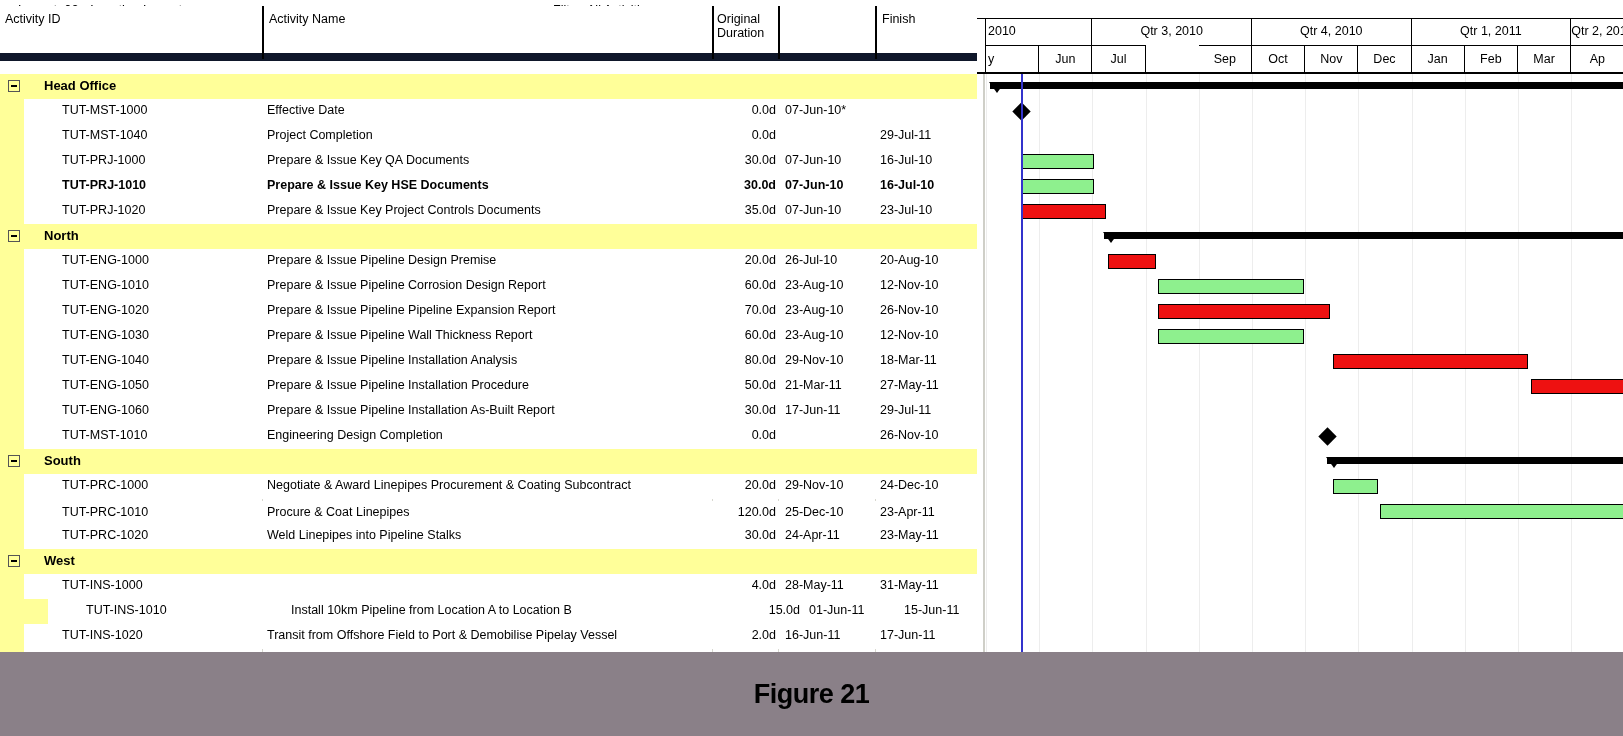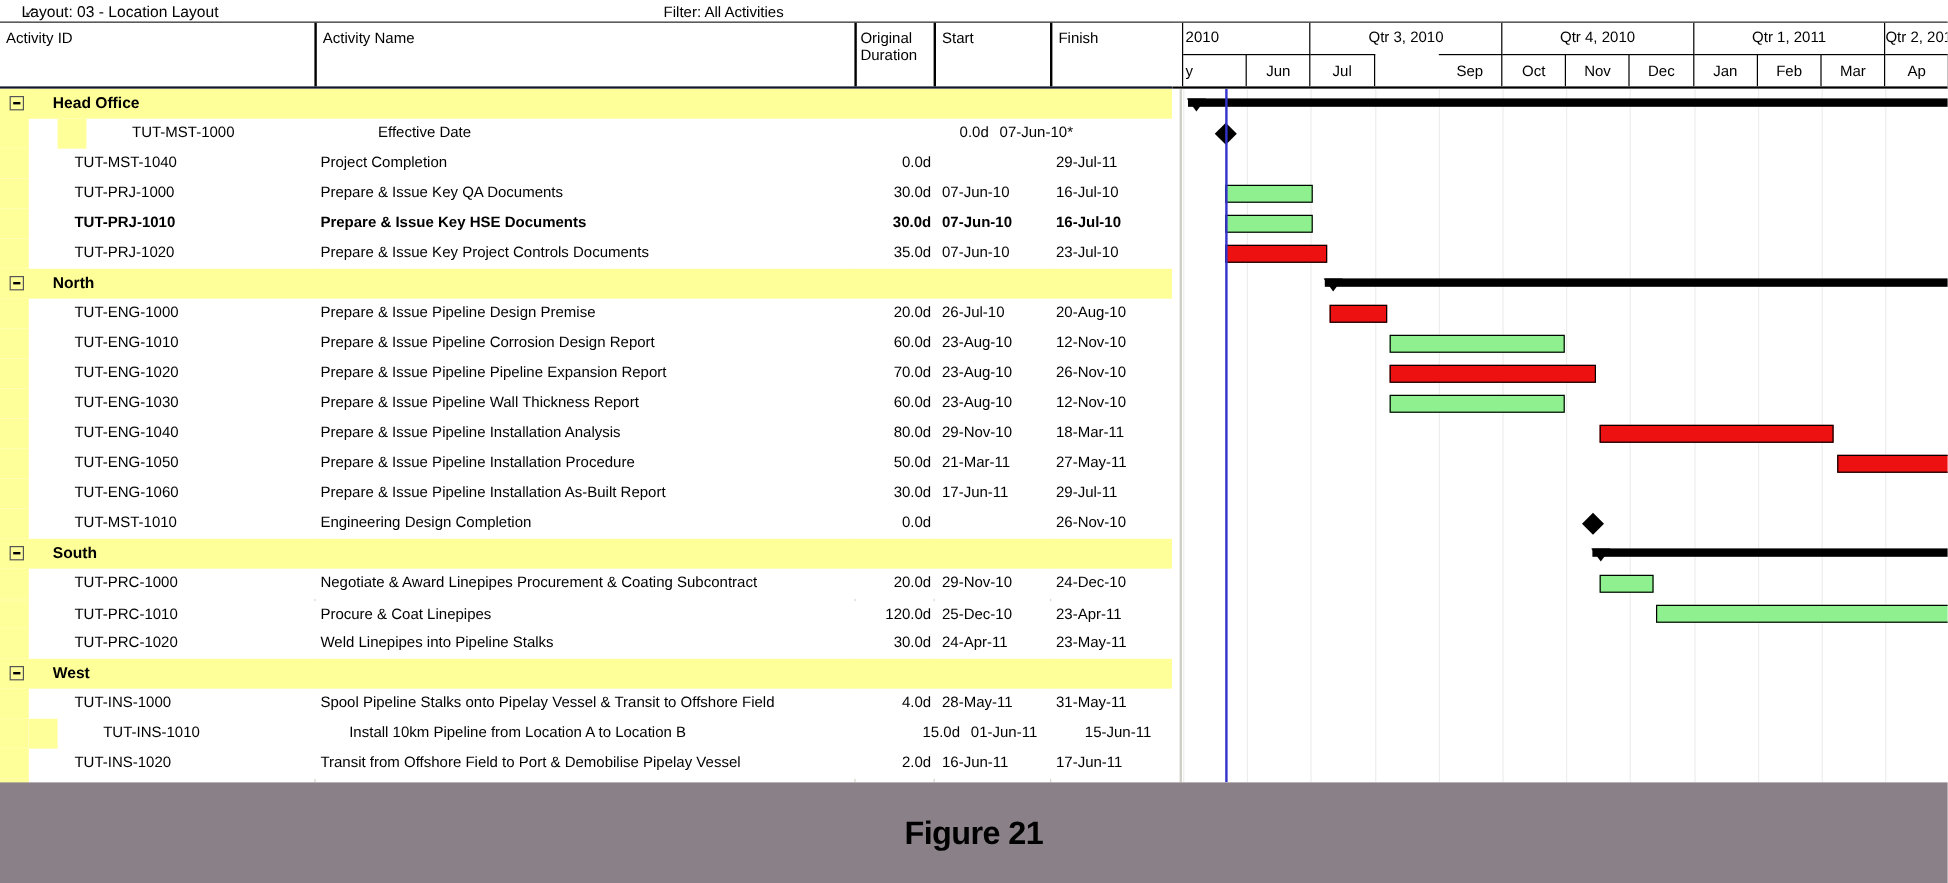--- a/index.html
+++ b/index.html
@@ -10,22 +10,22 @@
   #app{position:relative;width:1623px;height:736px;}
 
   
   .optbar{position:absolute;left:0;top:0;width:1623px;height:19px;background:#fff;}
   .opt-layout{position:absolute;left:18px;top:2px;font-size:13px;color:#000;white-space:nowrap;}
   .opt-check{position:absolute;left:20px;top:3px;font-size:12px;color:#2b2b2b;}
   .opt-filter{position:absolute;left:553px;top:3px;font-size:12.5px;color:#000;white-space:nowrap;}
   .optbar-sep{position:absolute;left:0;top:18px;width:1623px;height:1px;background:#000;}
 
   
-  .colhdr{position:absolute;left:0;top:19px;width:977px;height:55px;background:#fff;
-          border-bottom:2px solid #0f172a;box-sizing:border-box;}
+  .colhdr{position:absolute;left:0;top:6px;width:977px;height:55px;background:#fff;
+          border-bottom:8px solid #0f172a;box-sizing:border-box;}
   .colhdr .cell{position:absolute;top:0;height:53px;font-size:12.5px;color:#000;
                 padding:6px 0 0 5px;box-sizing:border-box;}
   .colhdr .vline{position:absolute;top:0;width:2px;height:53px;background:#000;}
 
   
   .tscale{position:absolute;left:977px;top:19px;width:646px;height:55px;background:#fff;
           border-bottom:2px solid #000;box-sizing:border-box;overflow:hidden;}
   .ts-gutter{position:absolute;left:0;top:0;width:8px;height:53px;background:#fff;}
   .ts-qtr{position:absolute;top:0;height:26px;border-right:1px solid #000;
           box-sizing:border-box;font-size:12.5px;color:#000;text-align:center;line-height:25px;
@@ -89,21 +89,20 @@
   <div class="colhdr">
     <div class="cell" style="left:0;width:262px;">Activity ID</div>
     <div class="vline" style="left:262px;"></div>
     <div class="cell" style="left:264px;width:448px;">Activity Name</div>
     <div class="vline" style="left:712px;"></div>
     <div class="cell" style="left:714px;width:64px;padding-left:3px;">
       <div>Original</div>
       <div>Duration</div>
     </div>
     <div class="vline" style="left:778px;"></div>
-    <div class="cell" style="left:780px;width:95px;">Start</div>
     <div class="vline" style="left:875px;"></div>
     <div class="cell" style="left:877px;width:100px;">Finish</div>
   </div>
 
   <div class="tscale">
     <div class="ts-gutter"></div>
     <div class="ts-leftedge"></div>
     <div id="ts-qtrs">
         <div class="ts-qtr" style="left: 9px; width: 106.4px; text-align: left; padding-left: 2px;">2010</div>
         <div class="ts-qtr" style="left: 115.4px; width: 159.6px;">Qtr 3, 2010</div>
@@ -133,21 +132,21 @@
     <div class="vline" style="left:712px;"></div>
     <div class="vline" style="left:778px;"></div>
     <div class="vline" style="left:875px;"></div>
     <div id="rows-host">
         <div class="row group" style="top: 0px;">
           <div class="expander">
             <i></i>
           </div>
           <div class="g-name">Head Office</div>
         </div>
-        <div class="row act" style="top: 25px; margin-left: 48px;">
+        <div class="row act" style="top: 25px;">
           <div class="yellowedge"></div>
           <div class="c-id">TUT-MST-1000</div>
           <div class="c-name">Effective Date</div>
           <div class="c-dur">0.0d</div>
           <div class="c-start">07-Jun-10*</div>
           <div class="c-finish"></div>
         </div>
         <div class="row act" style="top: 50px;">
           <div class="yellowedge"></div>
           <div class="c-id">TUT-MST-1040</div>
@@ -282,21 +281,20 @@
         </div>
         <div class="row group" style="top: 475px;">
           <div class="expander">
             <i></i>
           </div>
           <div class="g-name">West</div>
         </div>
         <div class="row act" style="top: 500px; text-decoration: underline;">
           <div class="yellowedge"></div>
           <div class="c-id">TUT-INS-1000</div>
-          <div class="c-name">Spool Pipeline Stalks onto Pipelay Vessel &amp; Transit to Offshore Field</div>
           <div class="c-dur">4.0d</div>
           <div class="c-start">28-May-11</div>
           <div class="c-finish">31-May-11</div>
         </div>
         <div class="row act" style="top: 525px; margin-left: 24px;">
           <div class="yellowedge"></div>
           <div class="c-id">TUT-INS-1010</div>
           <div class="c-name">Install 10km Pipeline from Location A to Location B</div>
           <div class="c-dur">15.0d</div>
           <div class="c-start">01-Jun-11</div>

